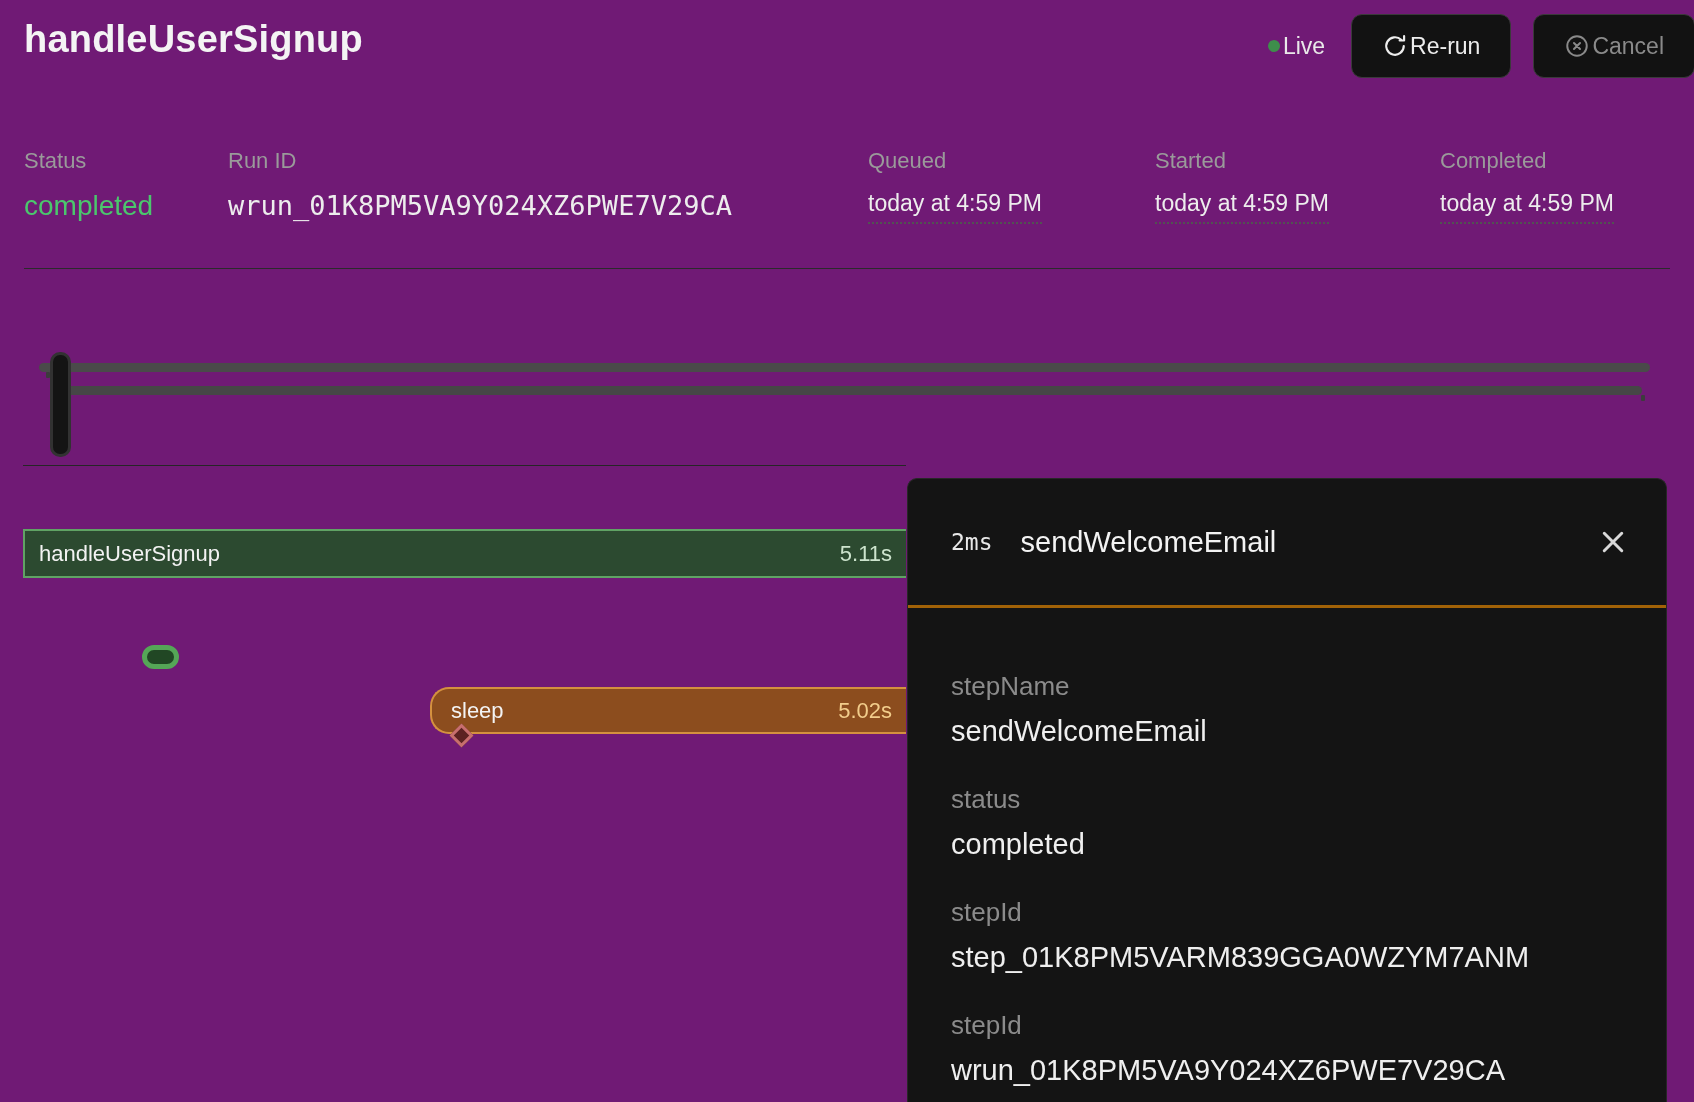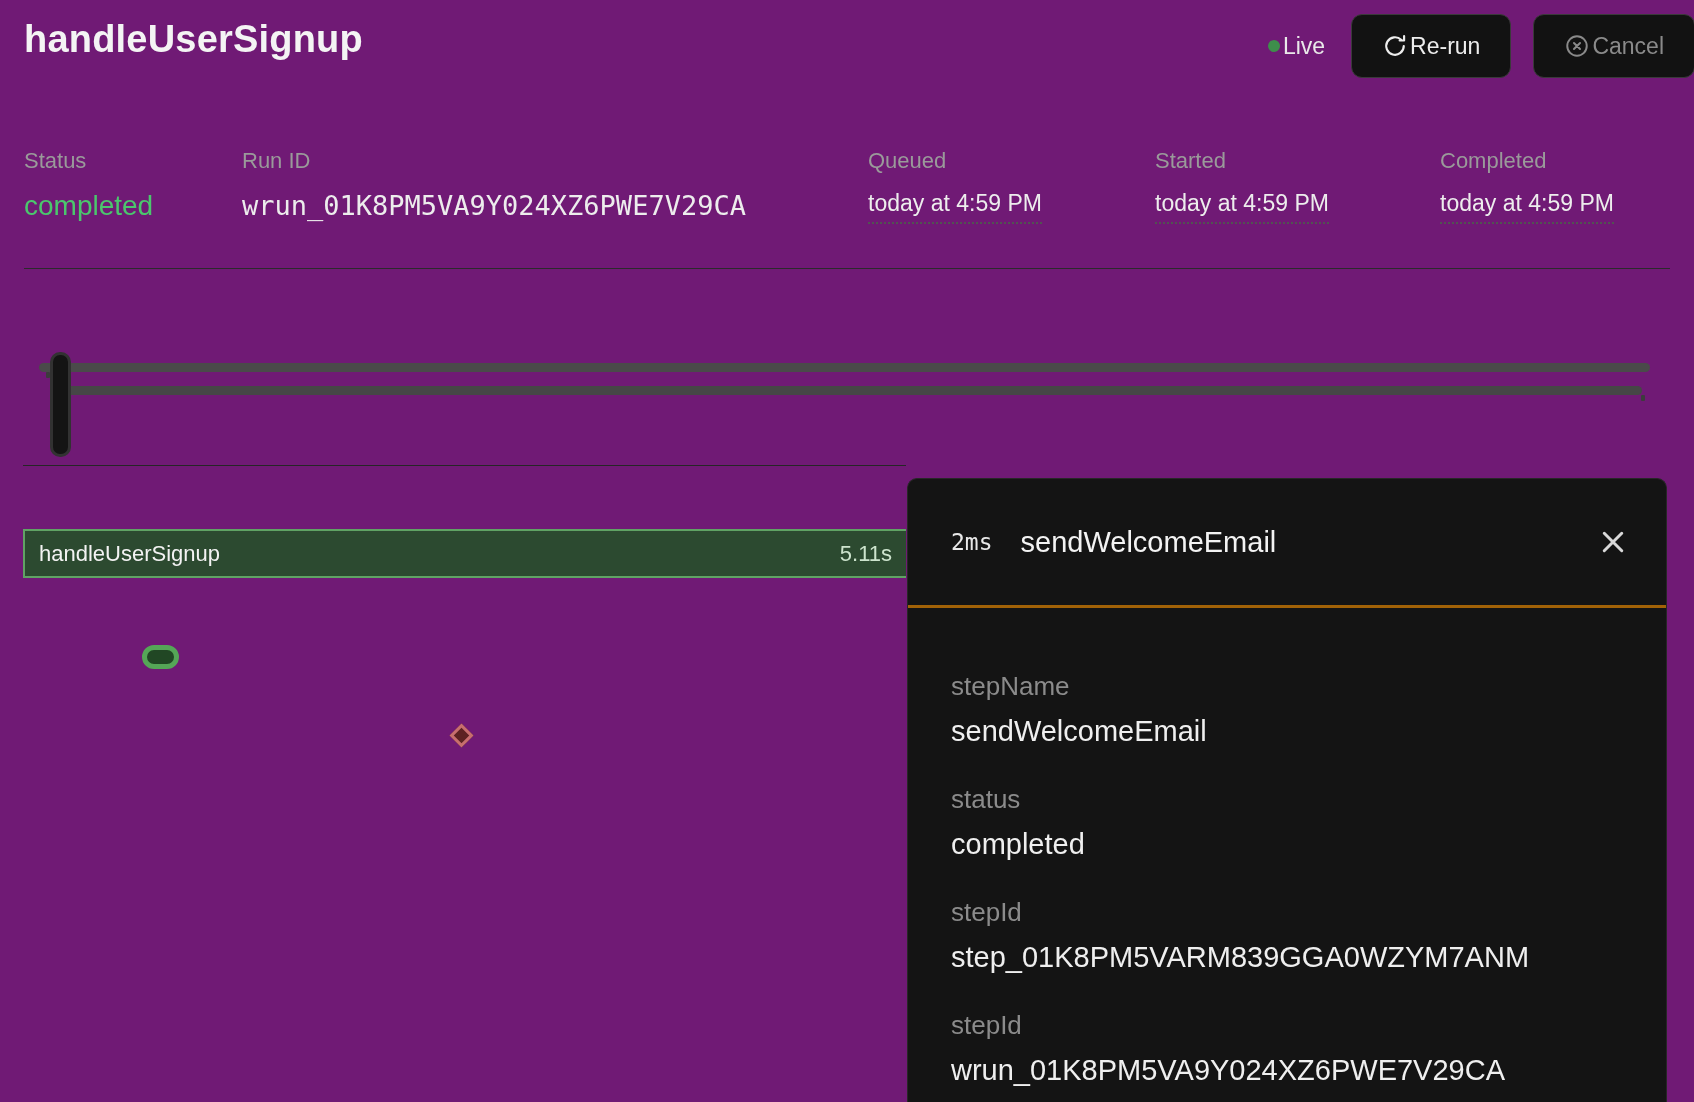--- a/index.html
+++ b/index.html
@@ -28,21 +28,21 @@
   }
   .btn svg { width:26px; height:26px; flex:0 0 auto; }
   .btn.cancel { color:#8a8a8a; }
   
   .meta-col { position:absolute; top:148px; }
   .meta-label { font-size:22px; color:#9a9a9a; margin-bottom:16px; }
   .meta-value { font-size:23px; color:#ededed; }
   .meta-value.status { color:#4bc76d; font-size:28px; }
   .meta-value.mono { font-family:"DejaVu Sans Mono", monospace; font-size:27px; letter-spacing:0; }
   .meta-value.ts { display:inline-block; border-bottom:2px dotted #525252; padding-bottom:5px; cursor:default; }
-  .col-status { left:24px; } .col-runid { left:242px; }
+  .col-status { left:24px; } .col-runid { left:228px; }
   .col-queued { left:868px; } .col-started { left:1155px; } .col-completed { left:1440px; }
   .rule { position:absolute; left:24px; width:1646px; top:268px; height:1px; background:#2b2b2b; }
   
   .mm-handle {
     position:absolute; left:50px; top:352px; width:21px; height:105px;
     border:3px solid #323232; border-radius:10px; background:#141414; box-sizing:border-box;
     cursor:grab;
   }
   .mm-bar { position:absolute; height:9px; border-radius:5px; background:#4a4a4a; }
   .mm-bar.b1 { left:39px; top:363px; width:1611px; }
@@ -157,20 +157,24 @@
 
   <div class="wf-rule"></div>
 
   <div class="span-row span-root">
     <span class="span-name">handleUserSignup</span>
     <span class="span-dur">5.11s</span>
   </div>
 
   <div class="span-pill"></div>
 
+  <div class="span-row span-sleep">
+    <span class="span-name">sleep</span>
+    <span class="span-dur">5.02s</span>
+  </div>
   <div class="diamond"></div>
 
   <div class="panel">
     <div class="panel-header">
       <span class="panel-dur">2ms</span>
       <span class="panel-title">sendWelcomeEmail</span>
       <button class="panel-close">
         <span style="display:flex;">
           <svg viewBox="0 0 24 24" fill="none" stroke="currentColor" stroke-width="2.4" stroke-linecap="round">
             <path d="M5 5l14 14M19 5L5 19"></path>

